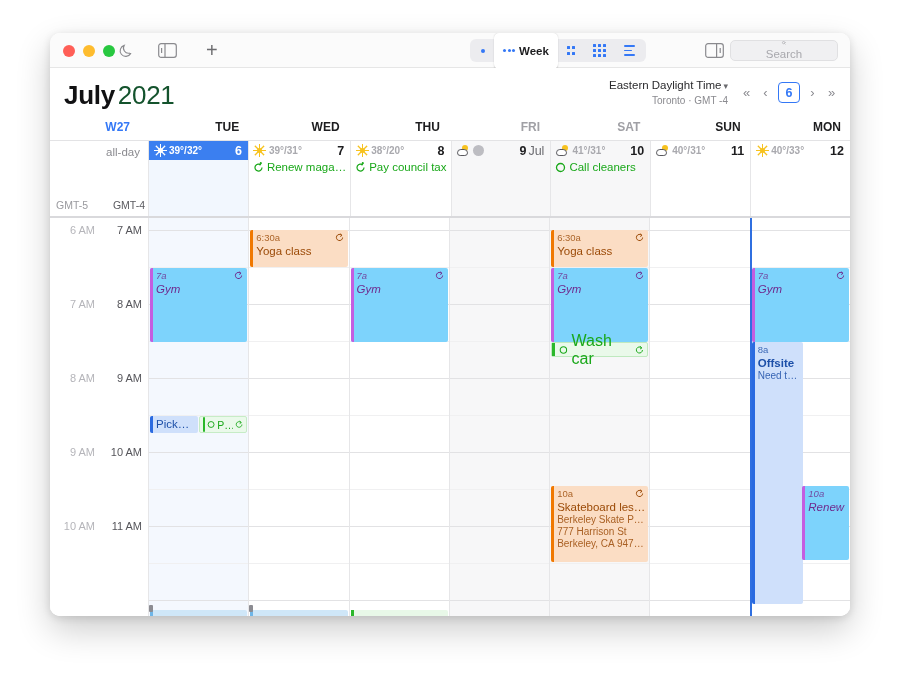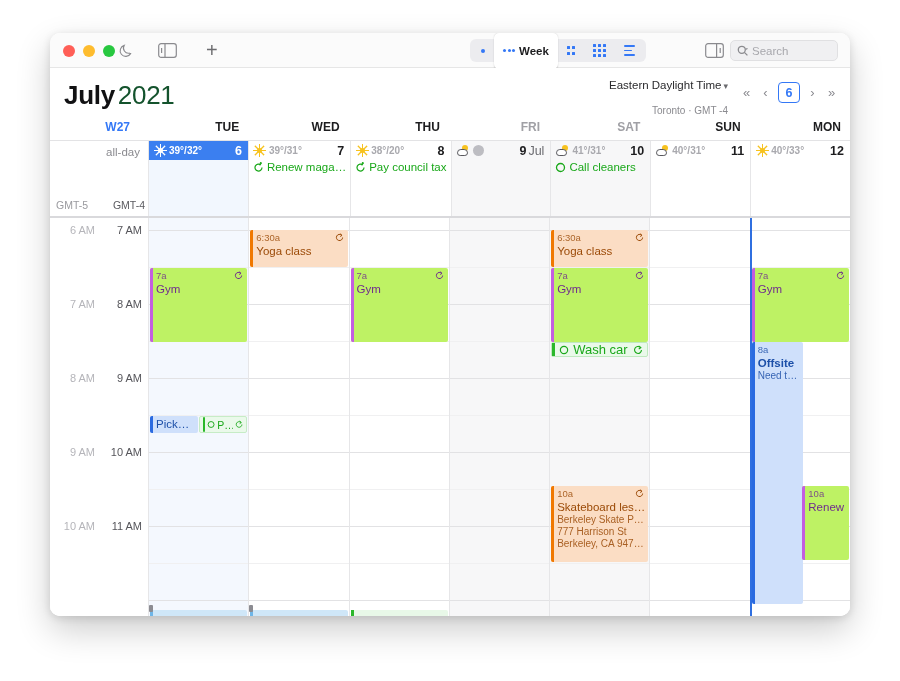--- a/index.html
+++ b/index.html
@@ -71,40 +71,41 @@
 
   .rightpane-btn { position: absolute; left: 655px; top: 10px; }
   .searchbox {
     position: absolute; right: 12px; top: 7px;
     width: 108px; height: 21px;
     background: #f0f0f2;
     border: 0.5px solid #e0e0e2;
     border-radius: 5px;
     display: flex; align-items: center; gap: 3px;
     padding: 0 6px;
+    flex-direction: column;
   }
   .search-ph { font-size: 11.5px; color: #a8a8ad; }
 
   
   .header {
     position: relative;
     height: 52px;
     background: #ffffff;
   }
   .monthtitle {
     position: absolute; left: 14px; top: 12px;
     font-size: 26px; letter-spacing: -0.3px;
   }
   .monthtitle .m { font-weight: 700; color: #111113; }
   .monthtitle .y { font-weight: 400; color: #14532d; margin-left: 3px; }
 
   .tzblock { position: absolute; right: 122px; top: 11px; text-align: right; }
   .tz1 { font-size: 11.5px; color: #2b2b2e; }
   .tz1 .chev { color: #6a6a6e; font-size: 9px; margin-left: 2px; }
-  .tz2 { font-size: 10px; color: #8a8a8f; margin-top: 14px; }
+  .tz2 { font-size: 10px; color: #8a8a8f; margin-top: 4px; }
 
   .nav { position: absolute; right: 10px; top: 14px; display: flex; align-items: center; gap: 2px; }
   .nav span { color: #8a8a90; font-size: 13px; width: 17px; text-align: center; }
   .todaybox {
     width: 22px; height: 21px;
     border: 1.2px solid #3478f6; border-radius: 4px;
     color: #3478f6; font-size: 12.5px; font-weight: 600;
     display: flex; align-items: center; justify-content: center;
     margin: 0 2px;
   }
@@ -204,21 +205,21 @@
     font-size: 10.5px; line-height: 12.5px;
   }
   .ev .bar { position: absolute; left: 0; top: 0; bottom: 0; width: 3px; }
   .ev .t { font-size: 9.5px; opacity: 0.82; }
   .ev .n { font-size: 11.5px; font-weight: 400; line-height: 13.5px; white-space: nowrap; overflow: hidden; text-overflow: ellipsis; }
   .ev .d { font-size: 10px; line-height: 12px; opacity: 0.85; white-space: nowrap; overflow: hidden; text-overflow: ellipsis; }
   .ev .rep { position: absolute; right: 4px; top: 3px; font-size: 9px; }
 
   .ev.orange { background: #fbddc4; color: #9b4a07; }
   .ev.orange .bar { background: #f07800; }
-  .ev.purple { background: #bef264; color: #6f2b8e; }
+  .ev.purple { background: #7dd3fc; color: #6f2b8e; font-style: italic; }
   .ev.purple .bar { background: #c45de0; }
   .ev.blue { background: #cfe0fb; color: #1c4fa8; }
   .ev.blue .bar { background: #2a6ae0; }
 
   .ev.bold .n { font-weight: 700; }
 
   .minitask {
     position: absolute; border-radius: 2px;
     background: #eaf9ea; border: 0.5px solid #c6ecc6;
     display: flex; align-items: center; gap: 2px;
@@ -228,21 +229,21 @@
   }
   .minitask .lbar { width: 2.5px; align-self: stretch; background: #2bb82b; border-radius: 1px; flex: 0 0 2.5px; }
   .minitask .tx { overflow: hidden; text-overflow: ellipsis; }
 
   .washcar {
     position: absolute; left: 1px; right: 1px;
     height: 15px; border-radius: 2px;
     background: #eaf9ea; border: 0.5px solid #bfe9bf;
     display: flex; align-items: center; gap: 4px;
     padding: 0 4px 0 0;
-    font-size: 13px; color: #1aa81a; font-weight: 500;
+    font-size: 16px; color: #1aa81a; font-weight: 500;
   }
   .washcar .lbar { width: 3px; align-self: stretch; background: #2bb82b; }
 
   .nowline { position: absolute; left: -1px; top: 0; bottom: 0; width: 2.5px; background: #2f6fe0; z-index: 6; }
 
   .stub { position: absolute; bottom: 0; left: 1px; right: 1px; height: 6px; border-radius: 2px 2px 0 0; }
   .stub .b { position: absolute; left: 0; top: 0; bottom: 0; width: 3px; }
   .stub-handle { position: absolute; bottom: 4px; width: 4px; height: 7px; background: #8c8c92; border-radius: 1px; z-index: 7; }
 
   

